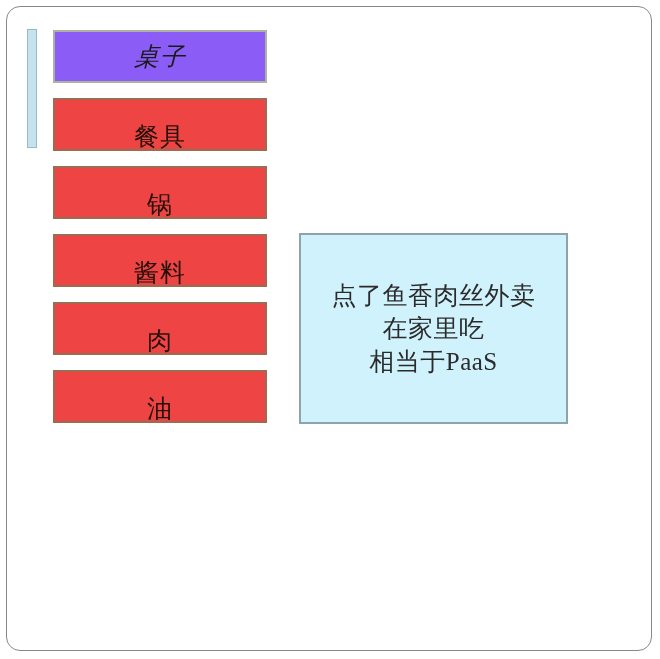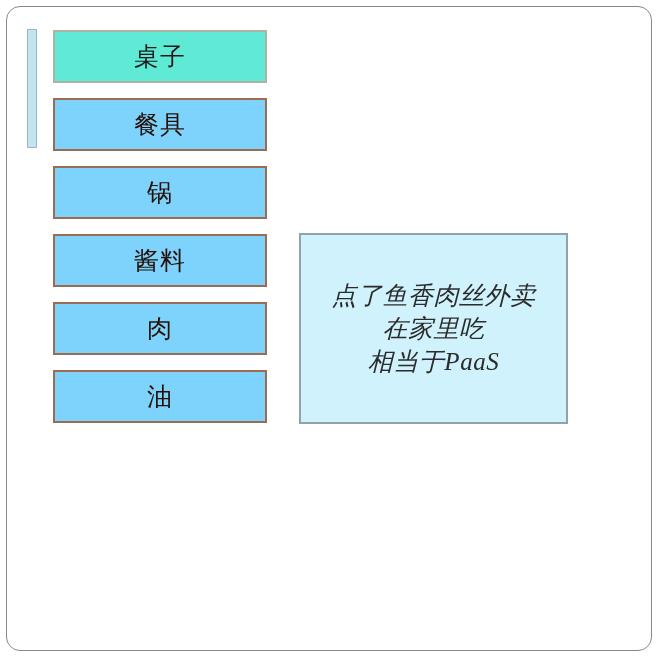--- a/index.html
+++ b/index.html
@@ -66,28 +66,30 @@
     justify-content: center;
     font-size: 25px;
     line-height: 1;
     color: #1a1a1a;
     letter-spacing: 1px;
   }
 
   .layer-box:last-child { margin-bottom: 0; }
 
   .layer-box.pale {
-    background: #5eead4;
+    background: #8b5cf6;
     border: 2px solid #aeb2a0;
+    font-style: italic;
   }
 
   .layer-box.orange {
-    background: #7dd3fc;
+    background: #ef4444;
     border: 2px solid #9b6b52;
     color: #241008;
+    align-items: flex-end;
   }
 
   
   .callout {
     position: absolute;
     left: 299px;
     top: 233px;
     width: 269px;
     height: 191px;
     box-sizing: border-box;
@@ -99,21 +101,20 @@
     justify-content: center;
     text-align: center;
   }
 
   .callout-line {
     font-size: 25px;
     line-height: 1.33;
     color: #2b2b2b;
     white-space: nowrap;
     letter-spacing: 0.5px;
-    font-style: italic;
   }
 </style>
 </head>
 <body>
 
 <div id="canvas">
 
   <div class="outer-frame"></div>
 
   <div class="accent-bar"></div>

